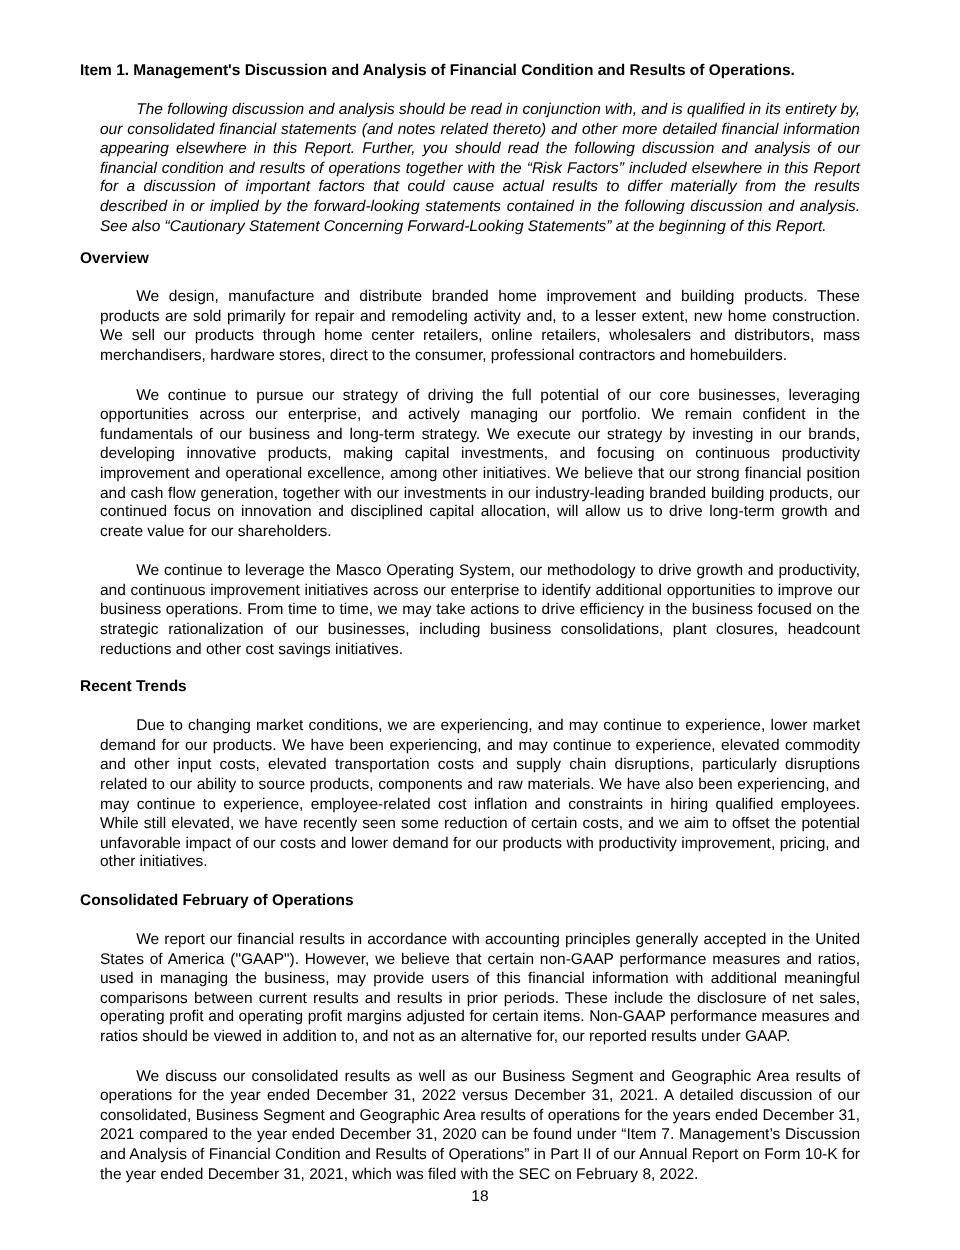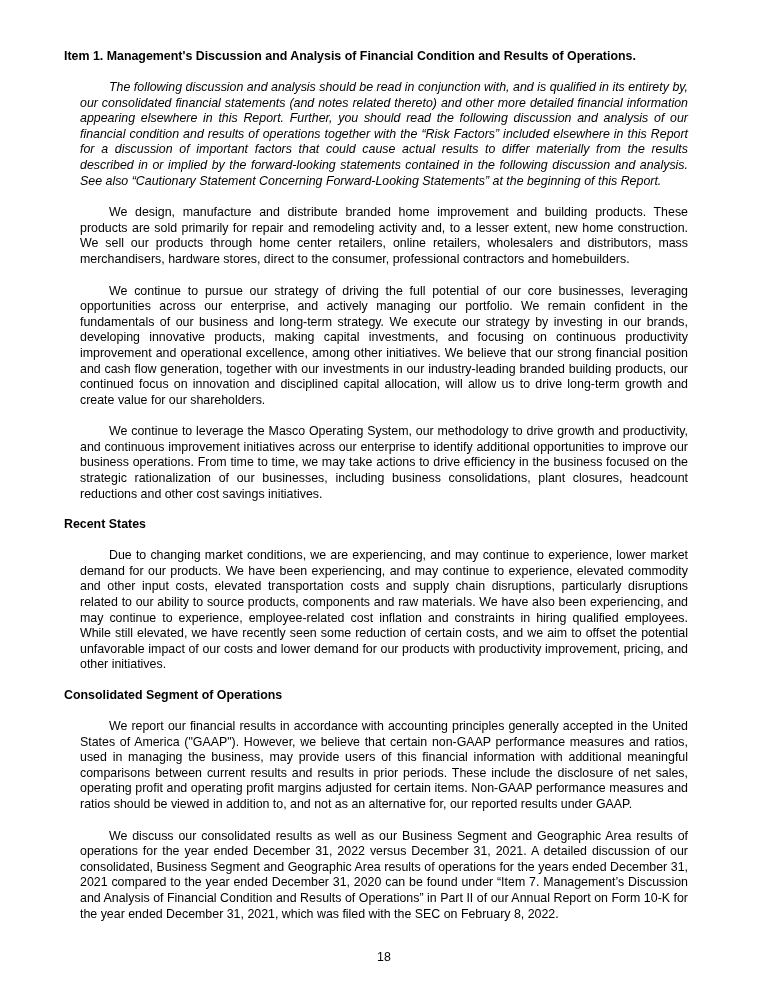--- a/index.html
+++ b/index.html
@@ -56,30 +56,31 @@
   </style>
 </head>
 <body>
 
 <div class="page">
   <h1 class="item-heading" style="margin-bottom:14px;">Item 1.  Management's Discussion and Analysis of Financial Condition and Results of Operations.</h1>
 
   <p class="body italic" style="margin-bottom:10px;">The following discussion and analysis should be read in conjunction with, and is qualified in its entirety by, our consolidated financial statements (and notes related thereto) and other more detailed financial information appearing elsewhere in this Report. Further, you should read the following discussion and analysis of our financial condition and results of operations together with the “Risk Factors” included elsewhere in this Report for a discussion of important factors that could cause actual results to differ materially from the results described in or implied by the forward-looking statements contained in the following discussion and analysis.  See also “Cautionary Statement Concerning Forward-Looking Statements” at the beginning of this Report.</p>
 
   <section>
+    <h2 class="section-heading" style="margin-bottom:14px;">Overview</h2>
     <p class="body" style="margin-bottom:11px;">We design, manufacture and distribute branded home improvement and building products. These products are sold primarily for repair and remodeling activity and, to a lesser extent, new home construction. We sell our products through home center retailers, online retailers, wholesalers and distributors, mass merchandisers, hardware stores, direct to the consumer, professional contractors and homebuilders.</p>
     <p class="body" style="margin-bottom:11px;">We continue to pursue our strategy of driving the full potential of our core businesses, leveraging opportunities across our enterprise, and actively managing our portfolio.  We remain confident in the fundamentals of our business and long-term strategy. We execute our strategy by investing in our brands, developing innovative products, making capital investments, and focusing on continuous productivity improvement and operational excellence, among other initiatives. We believe that our strong financial position and cash flow generation, together with our investments in our industry-leading branded building products, our continued focus on innovation and disciplined capital allocation, will allow us to drive long-term growth and create value for our shareholders.</p>
     <p class="body" style="margin-bottom:15px;">We continue to leverage the Masco Operating System, our methodology to drive growth and productivity, and continuous improvement initiatives across our enterprise to identify additional opportunities to improve our business operations. From time to time, we may take actions to drive efficiency in the business focused on the strategic rationalization of our businesses, including business consolidations, plant closures, headcount reductions and other cost savings initiatives.</p>
   </section>
 
   <section>
-    <h2 class="section-heading" style="margin-bottom:14px;">Recent States</h2>
+    <h2 class="section-heading" style="margin-bottom:14px;">Recent Trends</h2>
     <p class="body" style="margin-bottom:15px;">Due to changing market conditions, we are experiencing, and may continue to experience, lower market demand for our products. We have been experiencing, and may continue to experience, elevated commodity and other input costs, elevated transportation costs and supply chain disruptions, particularly disruptions related to our ability to source products, components and raw materials.  We have also been experiencing, and may continue to experience, employee-related cost inflation and constraints in hiring qualified employees. While still elevated, we have recently seen some reduction of certain costs, and we aim to offset the potential unfavorable impact of our costs and lower demand for our products with productivity improvement, pricing, and other initiatives.</p>
   </section>
 
   <section>
-    <h2 class="section-heading" style="margin-bottom:14px;">Consolidated Segment of Operations</h2>
+    <h2 class="section-heading" style="margin-bottom:14px;">Consolidated February of Operations</h2>
     <p class="body" style="margin-bottom:11px;">We report our financial results in accordance with accounting principles generally accepted in the United States of America ("GAAP"). However, we believe that certain non-GAAP performance measures and ratios, used in managing the business, may provide users of this financial information with additional meaningful comparisons between current results and results in prior periods. These include the disclosure of net sales, operating profit and operating profit margins adjusted for certain items. Non-GAAP performance measures and ratios should be viewed in addition to, and not as an alternative for, our reported results under GAAP.</p>
     <p class="body">We discuss our consolidated results as well as our Business Segment and Geographic Area results of operations for the year ended December 31, 2022 versus December 31, 2021. A detailed discussion of our consolidated, Business Segment and Geographic Area results of operations for the years ended December 31, 2021 compared to the year ended December 31, 2020 can be found under “Item 7. Management’s Discussion and Analysis of Financial Condition and Results of Operations” in Part II of our Annual Report on Form 10-K for the year ended December 31, 2021, which was filed with the SEC on February 8, 2022.</p>
   </section>
 </div>
 
 <div class="page-number">18</div>
 
 </body></html>

